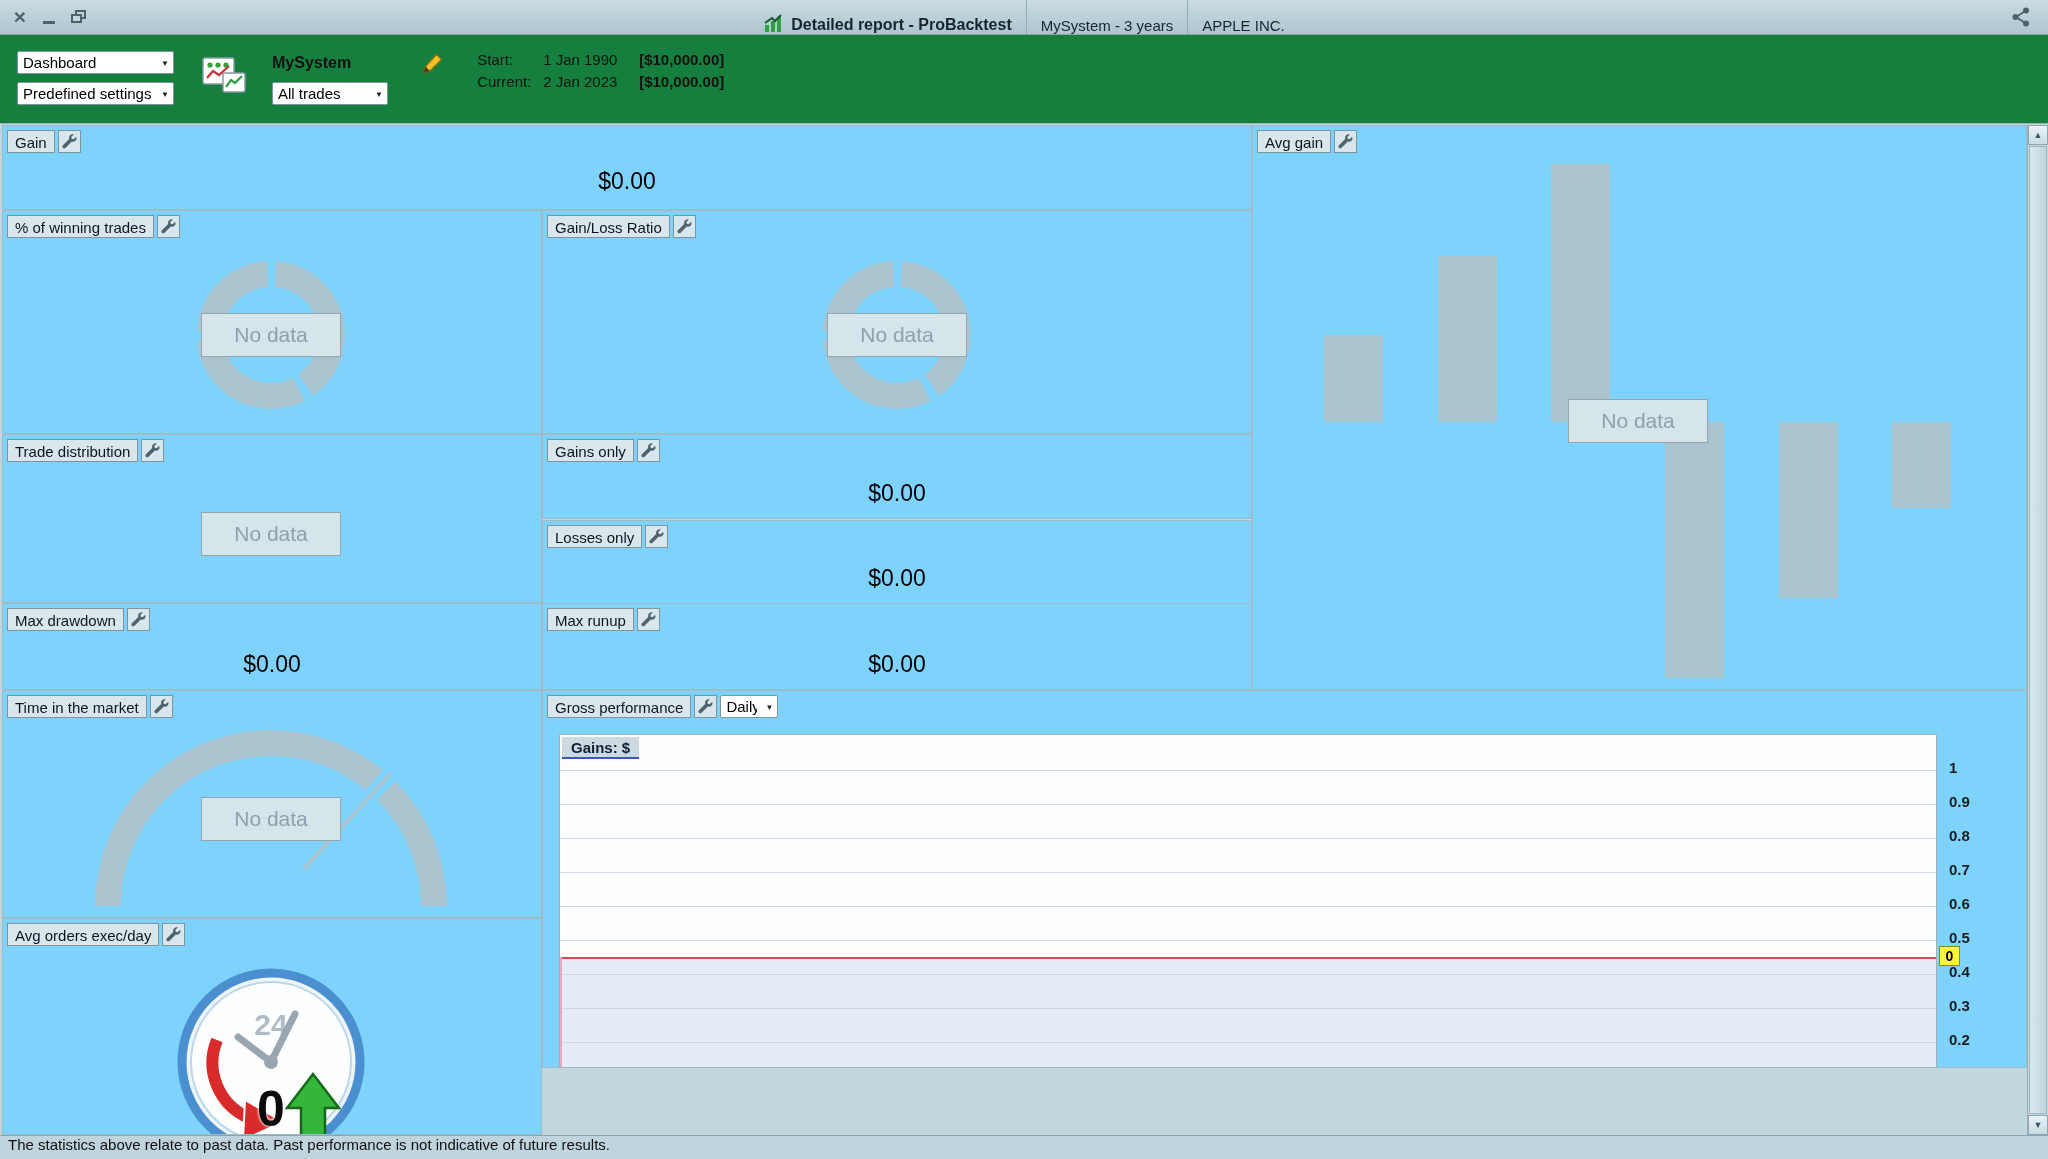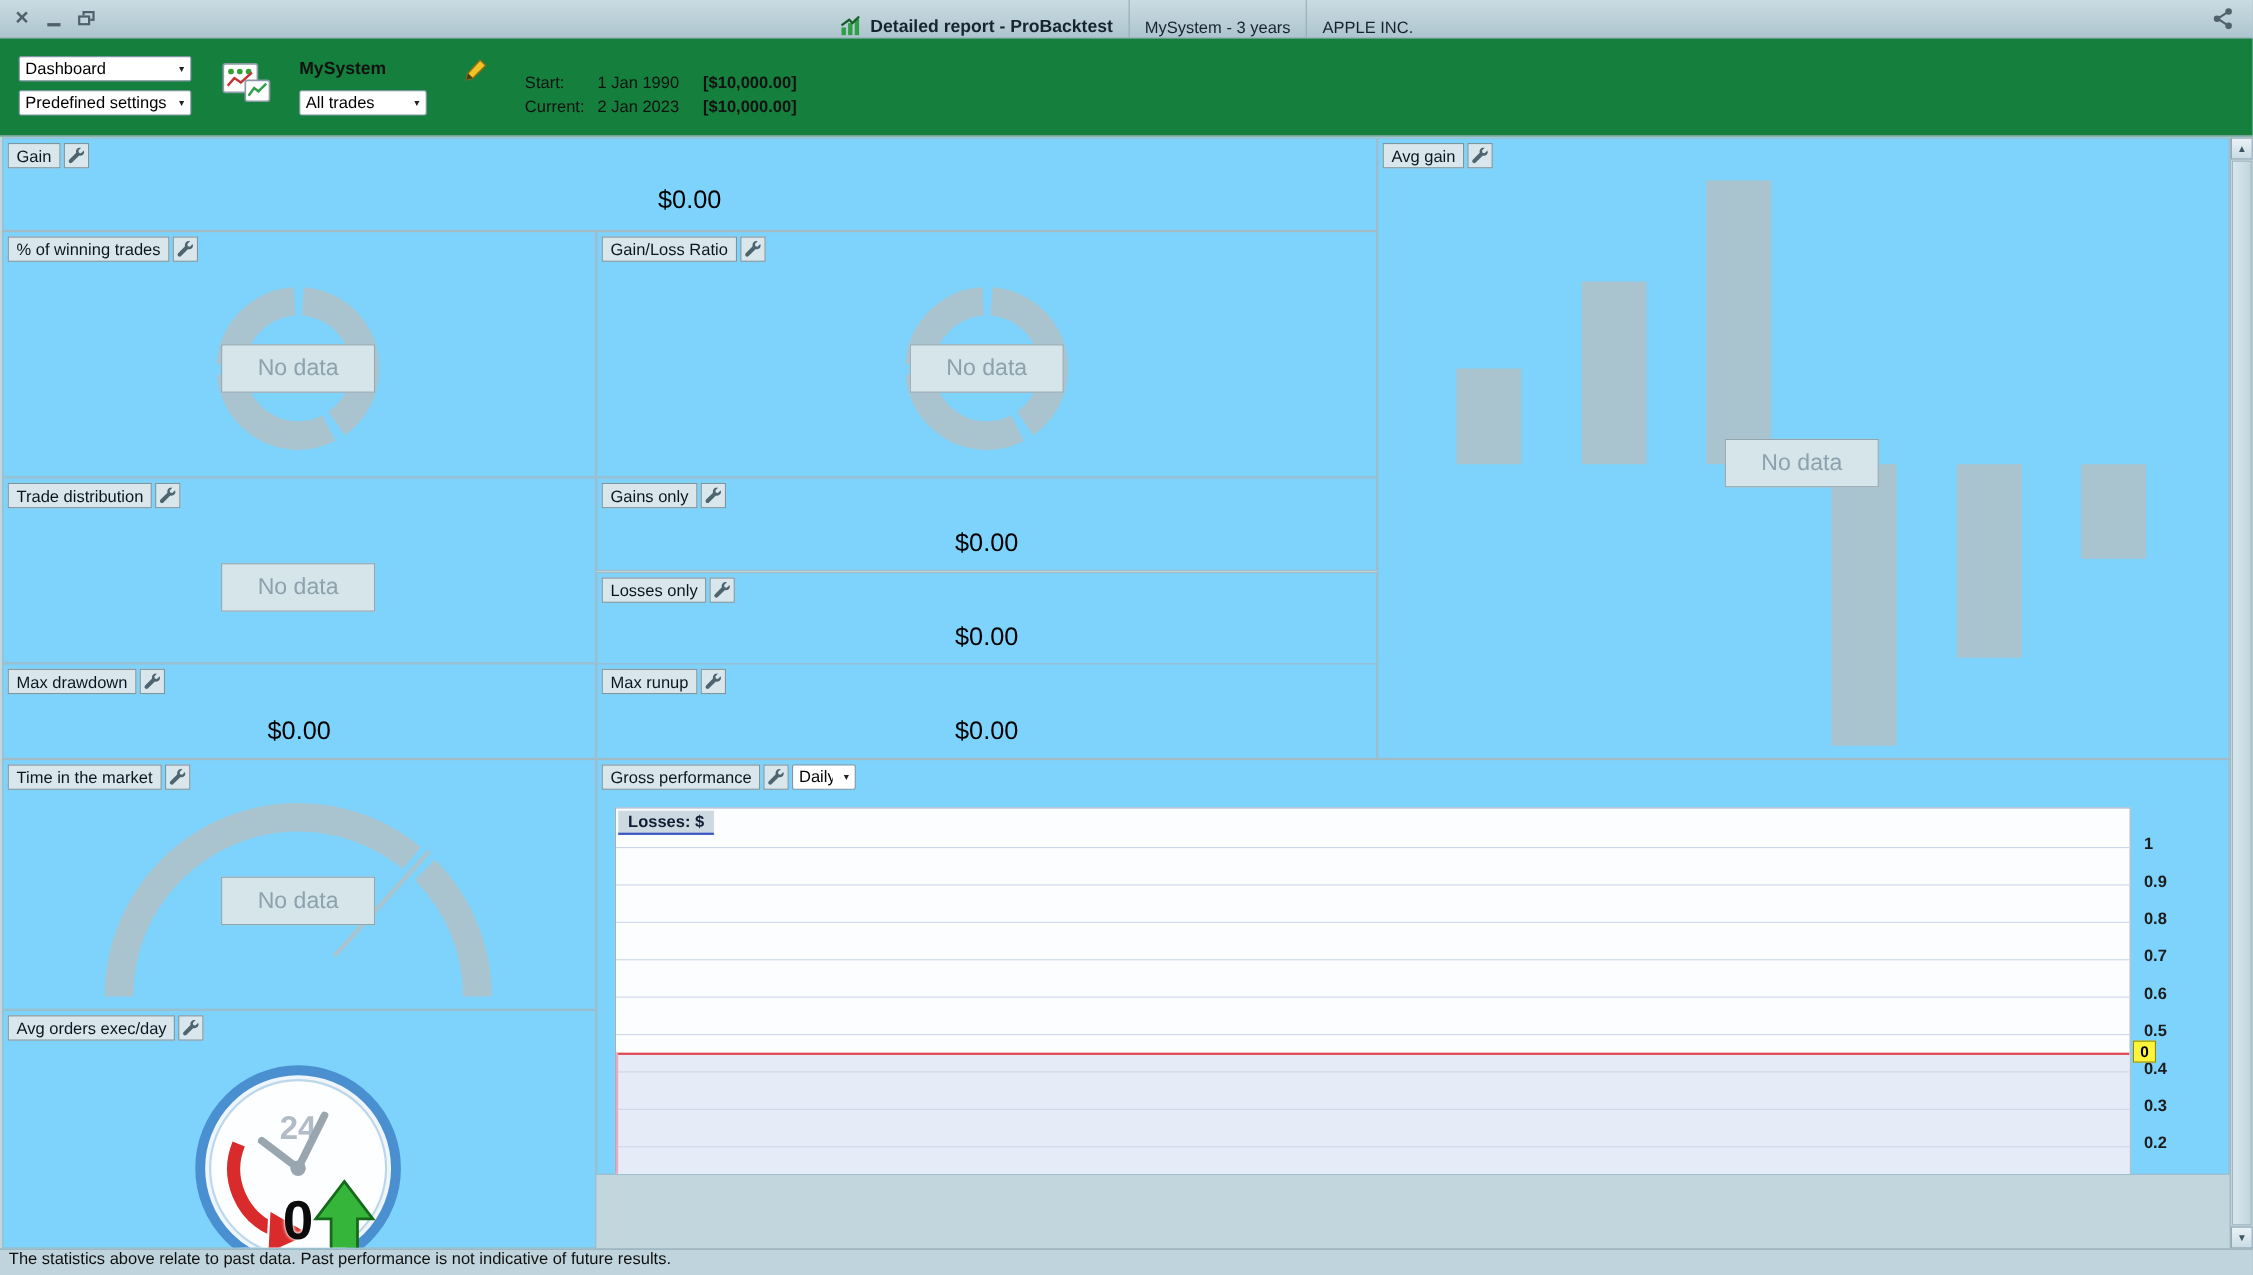--- a/index.html
+++ b/index.html
@@ -36,21 +36,21 @@
                     font-size:8px; color:#222; pointer-events:none; }
   .w157 { width:157px; } .w116 { width:116px; } .w58 { width:58px; }
   select { width:100%; height:23px; font-family:inherit; font-size:15px; border:1px solid #7f96a2;
            background:#fff; appearance:none; -webkit-appearance:none; padding:0 20px 0 5px; border-radius:2px; }
   .report-btn { margin-left:24px; width:52px; height:52px; border:none; background:transparent;
                 padding:0; cursor:pointer; margin-top:-2px; }
   .tb-system { margin-left:22px; display:flex; flex-direction:column; gap:8px; }
   .sysrow { display:flex; align-items:center; gap:70px; height:23px; }
   .sysname { font-weight:bold; font-size:16px; }
   .pencil { cursor:pointer; display:flex; }
-  .tb-dates { margin-left:32px; margin-top:16px; display:grid;
+  .tb-dates { margin-left:32px; margin-top:0; display:grid;
               grid-template-columns:66px 96px auto; row-gap:5px; font-size:15px; align-items:center; }
   .damount { font-weight:bold; }
 
   
   .main { position:relative; height:1011px; }
   .panel { position:absolute; background:#7dd3fc; border:1px solid #a2bac4; overflow:hidden; }
   .phead { position:absolute; top:4px; left:4px; display:flex; gap:3px; z-index:6; }
   .ptitle { height:23px; border:1px solid #7d959f; background:#d9e7ec; padding:3px 7px 0;
             font-size:15px; white-space:nowrap; color:#0b1720; }
   .pwrench { width:23px; height:23px; border:1px solid #7d959f; background:#d9e7ec; padding:0;
@@ -347,21 +347,21 @@
           <select>
             <option>Daily</option>
           </select>
         </span>
       </div>
       <div class="gp-plot">
         <div class="gp-band"></div>
         <div class="gp-redline"></div>
         <div class="gp-blueline"></div>
         <div class="gp-leftedge"></div>
-        <div class="gp-series">Losses: $</div>
+        <div class="gp-series">Gains: $</div>
         <div class="gp-watermark">ProRealTime Trading</div>
       <div class="gp-gridline" style="top: 35px;"></div>
           <div class="gp-gridline" style="top: 69px;"></div>
           <div class="gp-gridline" style="top: 103px;"></div>
           <div class="gp-gridline" style="top: 137px;"></div>
           <div class="gp-gridline" style="top: 171px;"></div>
           <div class="gp-gridline" style="top: 205px;"></div>
           <div class="gp-gridline" style="top: 239px;"></div>
           <div class="gp-gridline" style="top: 273px;"></div>
           <div class="gp-gridline" style="top: 307px;"></div>

